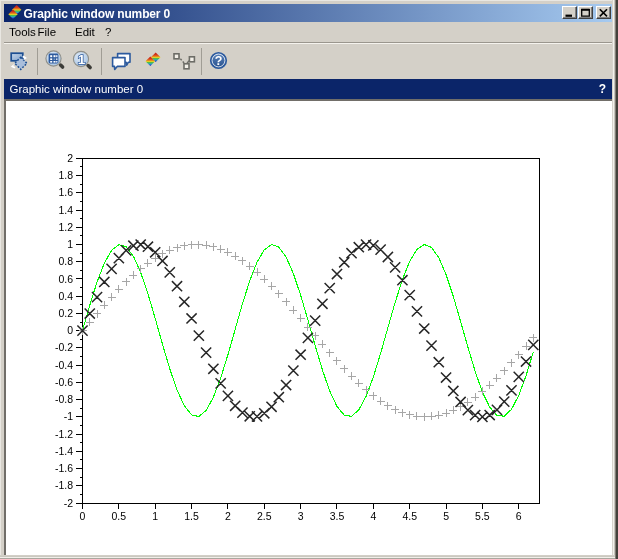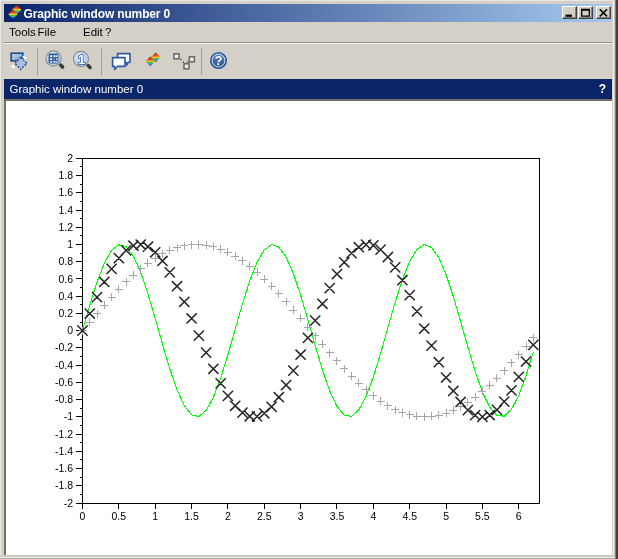--- a/index.html
+++ b/index.html
@@ -98,21 +98,21 @@
    <div class="capbtn" id="btnCls">
       <svg width="13" height="11">
         <path d="M2.8 2.2L10 9.4M10 2.2L2.8 9.4" stroke="#000" stroke-width="1.6"></path>
       </svg>
     </div>
  </div>
 
  <div class="abs" id="menu">
    <span style="left:5px">Tools</span>
    <span style="left:33.5px">File</span>
-   <span style="left:79px">Edit</span>
+   <span style="left:71px">Edit</span>
    <span style="left:101px">?</span>
  </div>
  <div class="abs" id="mSep1"></div>
 <div class="abs" id="mSep2"></div>
 
  <svg class="abs" style="left:0;top:44px" width="618" height="34" viewBox="0 0 618 34">
    <defs>
      <linearGradient id="blr" x1="0" y1="0" x2="1" y2="1">
        <stop offset="0" stop-color="#c6d6ea"></stop>
         <stop offset="1" stop-color="#7e9fc9"></stop>

